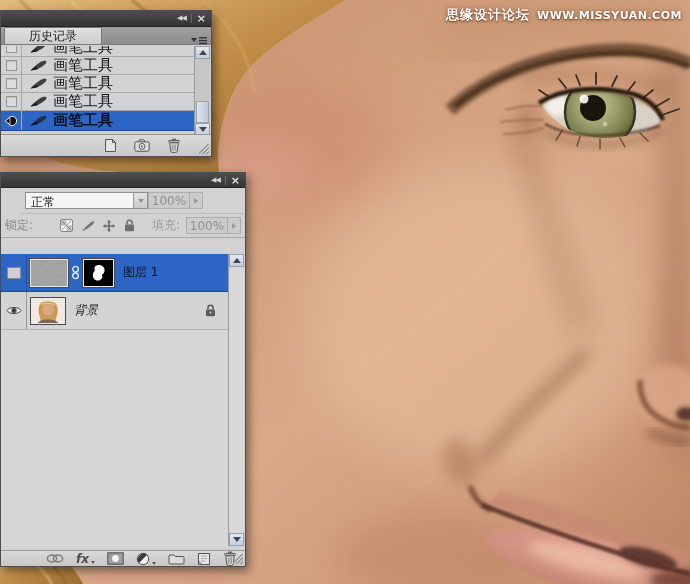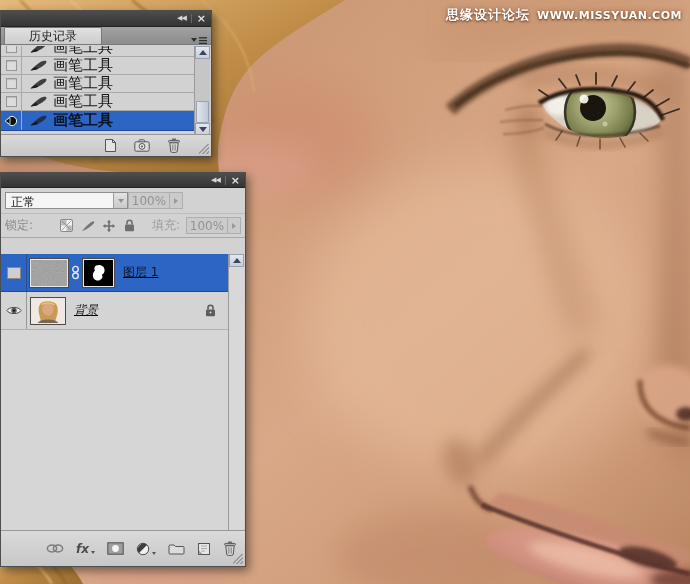--- a/index.html
+++ b/index.html
@@ -58,52 +58,52 @@
 .tri-up { width:0; height:0; border-left:4px solid transparent; border-right:4px solid transparent; border-bottom:5px solid #3d4document; border-bottom:5px solid #3d4654; }
 .tri-down { width:0; height:0; border-left:4px solid transparent; border-right:4px solid transparent; border-top:5px solid #3d4654; }
 .sb-thumb { position:absolute; left:1px; right:1px; bottom:13px; height:22px;
   background:linear-gradient(90deg,#dfe5ed,#bfc8d5); border:1px solid #97a1b0; border-radius:1px; }
 
 
 .panel-footer { position:absolute; left:0; right:0; bottom:0; height:22px;
   background:linear-gradient(#dadada,#c7c7c7); border-top:1px solid #989898;
   display:flex; align-items:center; }
 #history-footer { justify-content:flex-end; gap:17px; padding-right:30px; }
-#layers-footer { height:36px; gap:12px; padding-left:45px; }
+#layers-footer { height:16px; gap:12px; padding-left:45px; }
 .ficon { display:flex; align-items:flex-end; cursor:default; }
 .grip { position:absolute; right:2px; bottom:2px; width:10px; height:10px;
   background:
    linear-gradient(135deg, transparent 44%, #9a9a9a 44%, #9a9a9a 52%, transparent 52%) 0 0/ 10px 10px,
    linear-gradient(135deg, transparent 64%, #9a9a9a 64%, #9a9a9a 72%, transparent 72%) 0 0/ 10px 10px,
    linear-gradient(135deg, transparent 84%, #9a9a9a 84%, #9a9a9a 92%, transparent 92%) 0 0/ 10px 10px; }
 
 
 #layers-panel { left:0; top:172px; width:246px; height:395px; }
 #layers-panel .titlebar { height:15px; }
 #layers-panel .tabbar { height:17px; }
 .ctl-row { display:flex; align-items:center; background:#d2d2d2; }
-.row-blend { height:26px; border-bottom:1px solid #bdbdbd; padding:11px 4px; }
+.row-blend { height:26px; border-bottom:1px solid #bdbdbd; padding:11px 4px;margin-left:20px; }
 .row-lock  { height:24px; border-bottom:1px solid #a8a8a8; padding:0 4px; }
 .select { display:flex; height:17px; width:123px; border:1px solid #8e8e8e; background:#f5f5f5; }
 .select .sel-val { flex:1; font-size:12px; color:#222; padding:1px 0 0 5px; }
 .dd-btn { width:14px; background:linear-gradient(#e3e3e3,#c9c9c9); border-left:1px solid #9d9d9d;
   display:flex; align-items:center; justify-content:center; }
 .tri-dn-sm { width:0; height:0; border-left:3.5px solid transparent; border-right:3.5px solid transparent; border-top:4px solid #8d9297; }
 .lbl { font-size:12px; color:#9c9c9c; }
 .lbl.lockl { color:#8a8a8a; margin-right:21px; }
 .field { width:42px; height:17px; background:#cbcbcb; border:1px solid #aeaeae;
   font-size:12px; color:#929292; display:flex; align-items:center; justify-content:center; }
 .fld-btn { width:13px; height:17px; background:#cbcbcb; border:1px solid #aeaeae; border-left:none;
   display:flex; align-items:center; justify-content:center; }
 .tri-rt-sm { width:0; height:0; border-top:3.5px solid transparent; border-bottom:3.5px solid transparent; border-left:4px solid #9b9b9b; }
 .row-blend .lbl { margin-left:10px; margin-right:4px; }
 .row-lock .lbl.fill { margin-left:auto; margin-right:6px; }
 .lockbtn { width:17px; height:17px; display:flex; align-items:center; justify-content:center; margin-left:4px; }
 
-.layers-list { position:absolute; left:0; top:81px; width:229px; height:292px; background:#d4d4d4; overflow:hidden;text-decoration:underline; }
+.layers-list { position:absolute; left:0; top:81px; width:229px; height:292px; background:#d4d4d4; overflow:hidden; }
 .layer-row { height:38px; display:flex; align-items:center; border-bottom:1px solid #b2b2b2; }
 .layer-row.selected { background:#2d65c4; border-bottom-color:#1d4a9a; }
 .vis-cell { width:26px; align-self:stretch; border-right:1px solid rgba(40,40,40,.35);
   display:flex; align-items:center; justify-content:center; }
 .vis-box { width:14px; height:12px; background:#cfcfcf; border:1px solid #8a8a8a; }
 .thumb { border:1px solid #e9e9e9; outline:1px solid #4a4a4a; background:#fff; flex:none; display:block; }
 .thumb.noise { width:38px; height:28px; margin-left:3px; }
 .thumb.mask  { width:31px; height:28px; background:#000; }
 .thumb.photo { width:34px; height:26px; margin-left:4px; }
 .link-icon { margin:0 3px; display:flex; }

